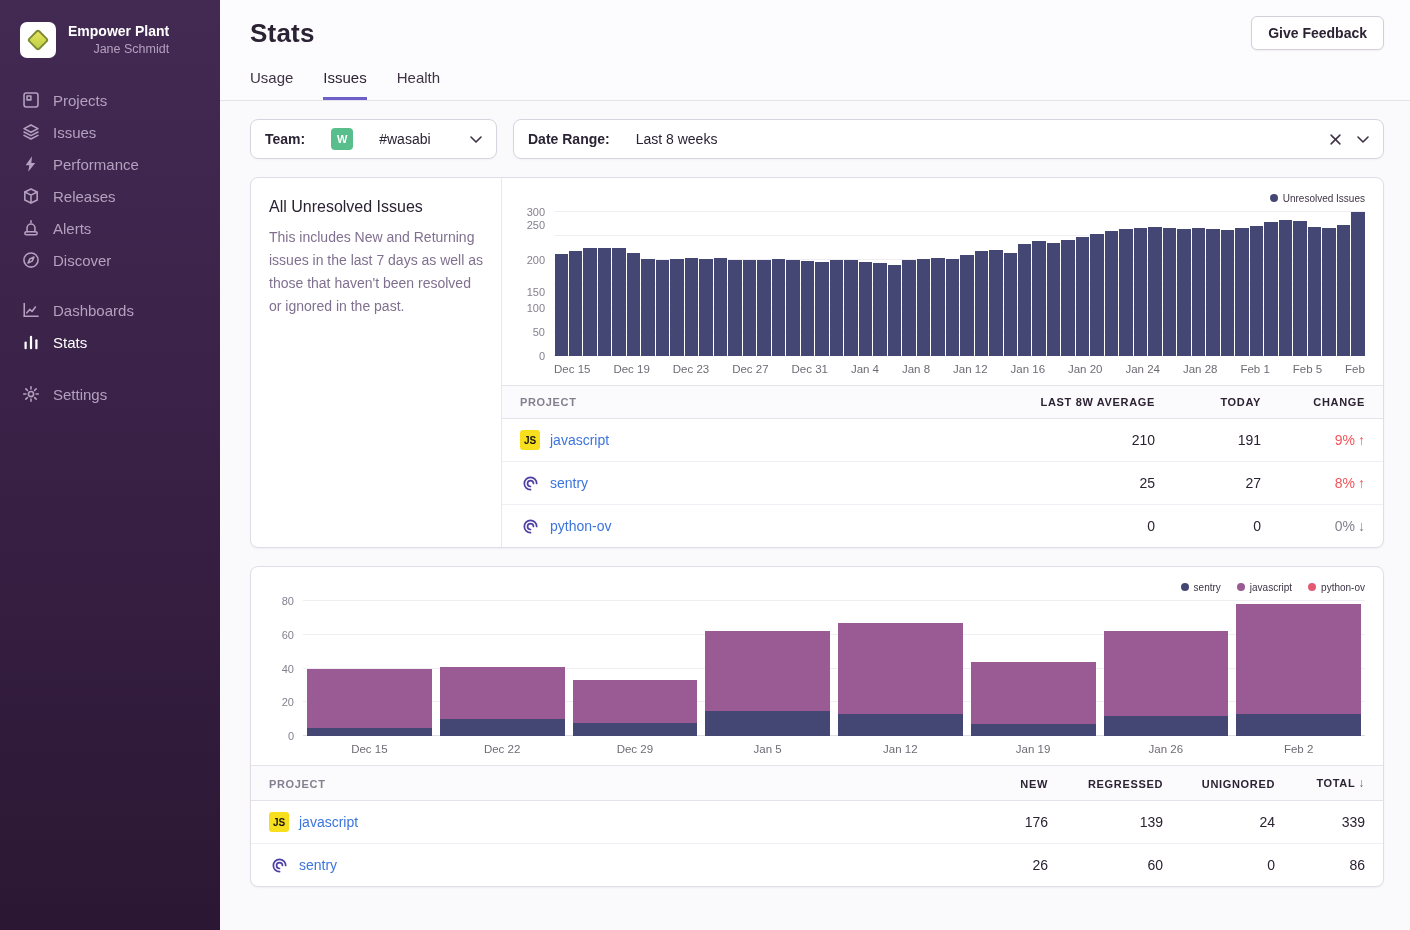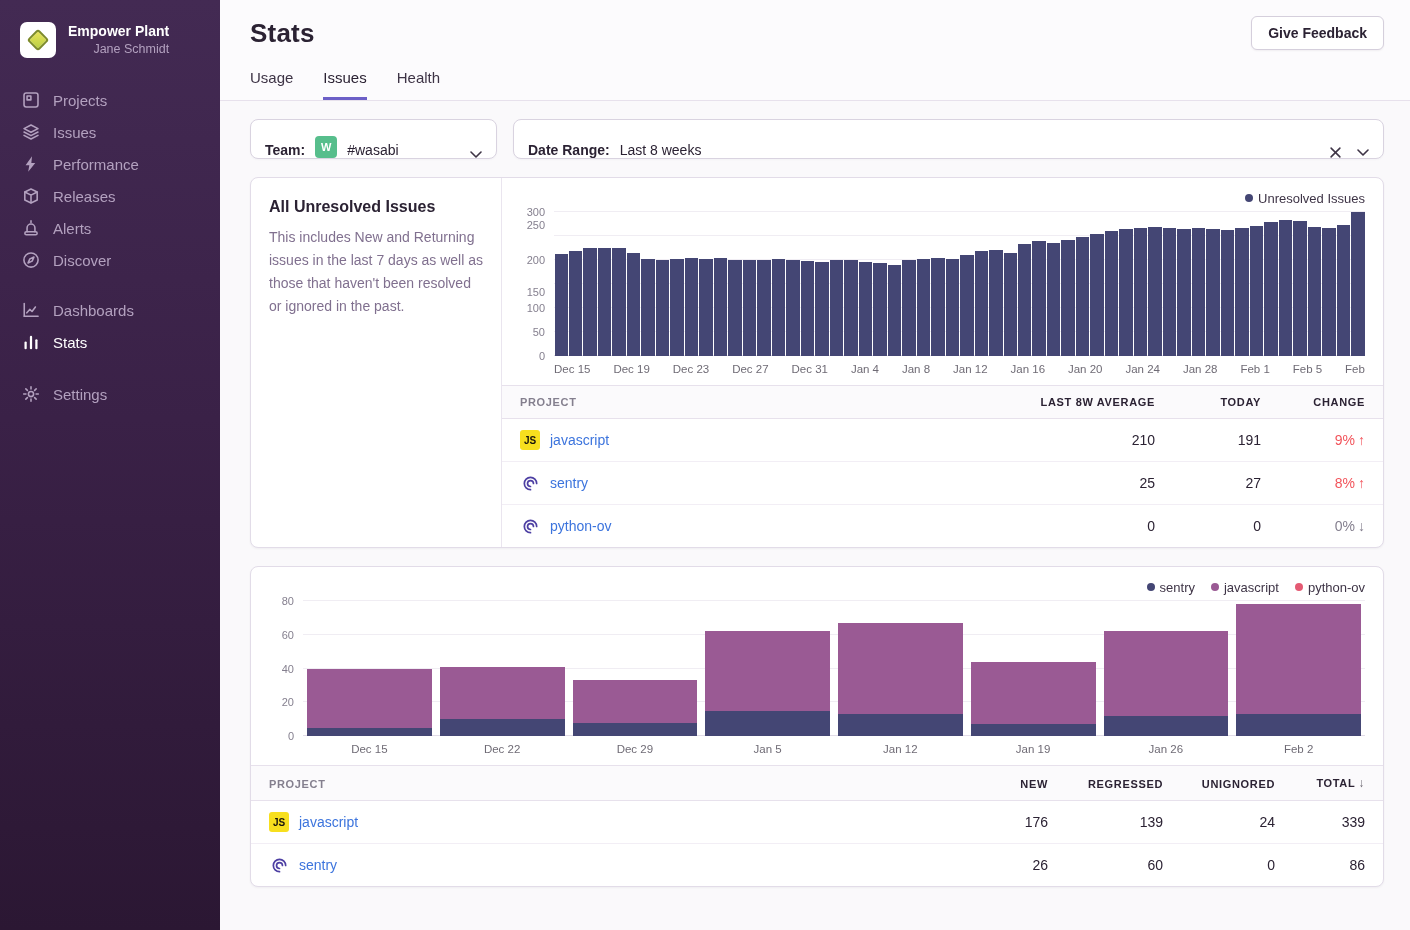--- a/index.html
+++ b/index.html
@@ -43,44 +43,44 @@
   .tabs { display:flex; gap:30px; margin-top:20px; }
   .tab { font-size:15px; color:#3e3446; padding-bottom:11px; border-bottom:3px solid transparent; cursor:pointer; }
   .tab.active { color:#2b2233; border-bottom-color:#6c5fc7; }
 
   .content { padding:18px 26px 0 30px; flex:1; overflow:hidden; }
 
   
   .filter-row { display:flex; gap:16px; }
   .select {
     background:#fff; border:1px solid #d9d3e0; border-radius:8px; height:40px;
-    display:flex; align-items:flex-end; padding:0 14px; gap:10px; font-size:14px;
+    display:flex; align-items:center; padding:0 14px; gap:26px; font-size:14px;
     box-shadow:0 1px 2px rgba(43,34,51,.03); cursor:pointer;
   }
   .team-select { width:247px; }
   .date-select { flex:1; }
   .flabel { font-weight:700; color:#2b2233; }
   .fvalue { color:#2b2233; }
   .team-badge { width:22px; height:22px; border-radius:4px; background:#57be8c; color:#fff;
     font-size:11px; font-weight:700; display:flex; align-items:center; justify-content:center; }
   .push-right { margin-left:auto; display:flex; align-items:center; gap:16px; }
   .icon-btn { display:flex; align-items:center; }
 
   
   .panel { display:flex; background:#fff; border:1px solid #e2dce8; border-radius:8px;
     margin-top:18px; box-shadow:0 1px 2px rgba(43,34,51,.05); overflow:hidden; }
   .panel-side { width:251px; flex-shrink:0; padding:20px 18px; border-right:1px solid #eae5ef; }
-  .panel-title { margin:0 0 10px 0; font-size:16px; font-weight:700; color:#2b2233; }
+  .panel-title { margin:0 0 10px 0; font-size:16px; font-weight:400; color:#2b2233; }
   .panel-desc { margin:0; font-size:14px; color:#80708f; line-height:1.65; }
   .panel-main { flex:1; min-width:0; display:flex; flex-direction:column; }
 
   
   .chart { padding:12px 18px 8px 18px; }
   .legend { display:flex; justify-content:flex-end; align-items:center; gap:16px; height:16px; margin-bottom:6px;
-    font-size:13px; color:#3e3446; }
+    font-size:10px; color:#3e3446; }
   .legend-item { display:flex; align-items:center; gap:5px; }
   .legend-dot { width:8px; height:8px; border-radius:50%; }
   .plot-wrap { display:flex; }
   .yaxis { width:34px; position:relative; flex-shrink:0; }
   .ylab { position:absolute; right:9px; font-size:11px; color:#847f8e; line-height:1; transform:translateY(50%); }
   .plot { flex:1; position:relative; display:flex; align-items:flex-end; }
   .plot1 { height:144px; }
   .plot2 { height:135px; }
   .gridline { position:absolute; left:0; right:0; height:1px; background:#f0edf3; }
   .gridline.base { background:#e2dce8; }

